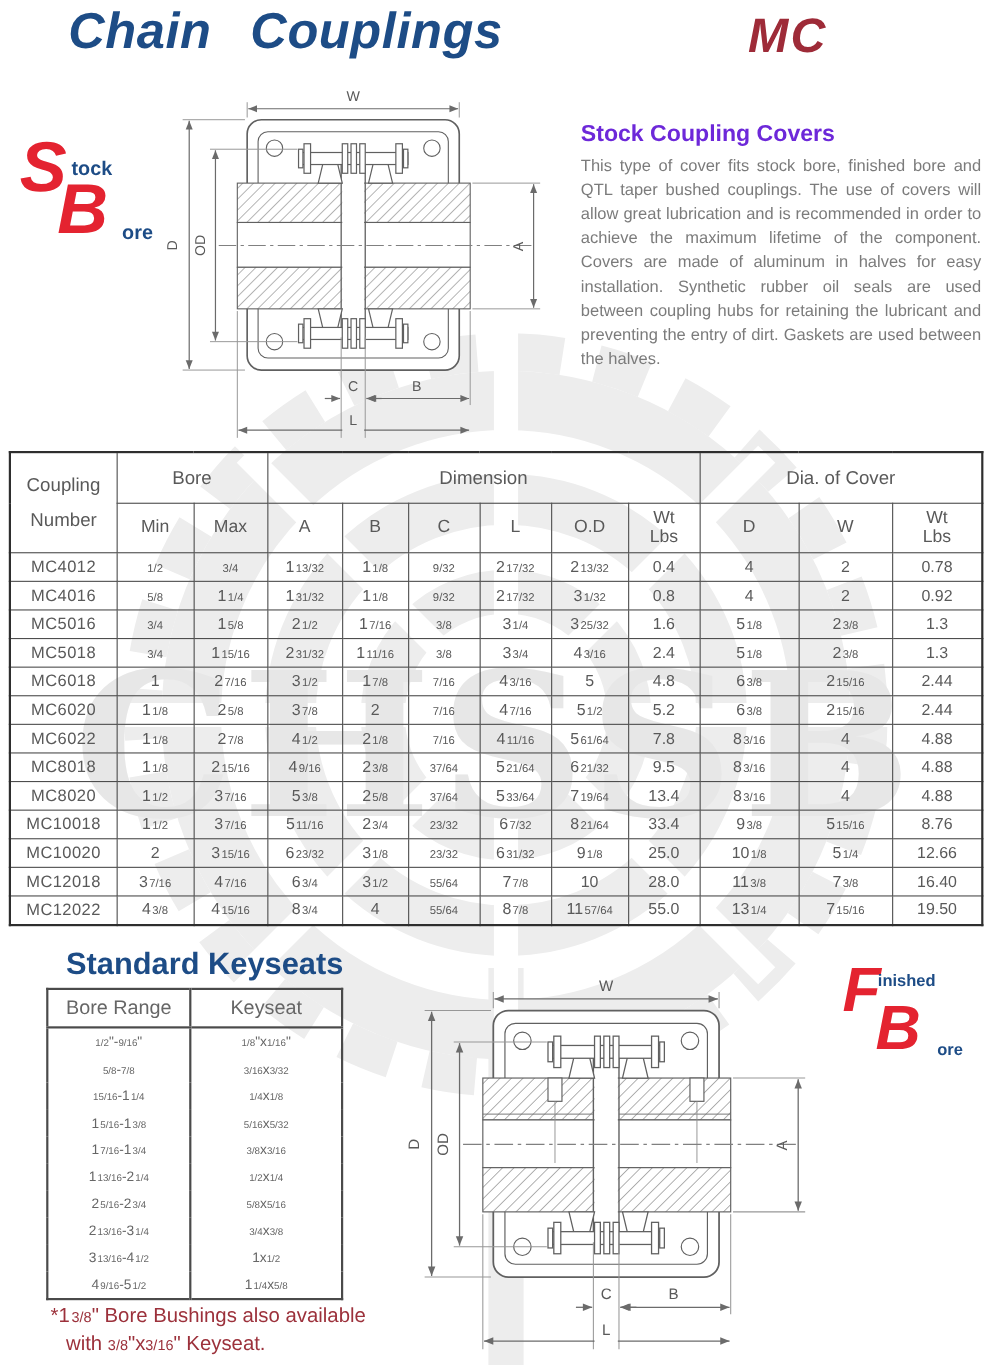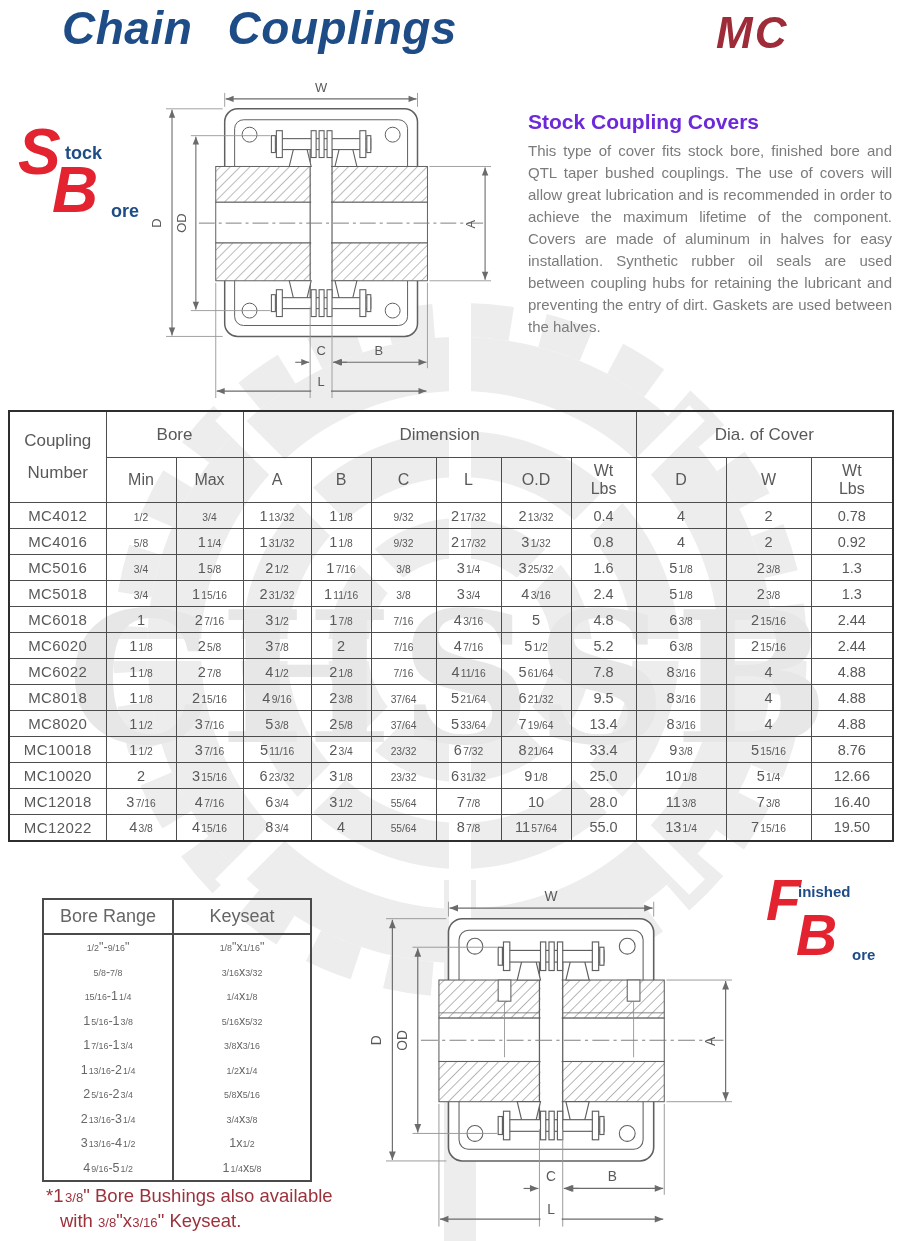--- a/index.html
+++ b/index.html
@@ -4,21 +4,21 @@
 <style>
   html,body{margin:0;padding:0;background:#fff;}
   .page{position:relative;width:900px;height:1241px;background:#fff;overflow:hidden;
         font-family:"Liberation Sans",sans-serif;}
   .layer{position:absolute;left:0;top:0;z-index:1;width:900px;height:1241px;}
   .wm{position:absolute;left:0;top:0;z-index:0;}
 
   
   .title{position:absolute;left:62px;top:1px;font-size:46px;font-weight:bold;font-style:italic;
          color:#1d4c86;word-spacing:22px;letter-spacing:0.5px;}
-  .mc-code{position:absolute;left:716px;top:8px;font-size:44px;font-weight:bold;font-style:italic;
+  .mc-code{position:absolute;left:680px;top:8px;font-size:44px;font-weight:bold;font-style:italic;
            color:#9e2b38;letter-spacing:2px;}
 
   
   .logo{position:absolute;}
   .logo .big{position:absolute;font-style:italic;font-weight:bold;color:#e42330;line-height:1;}
   .logo .sm{position:absolute;font-weight:bold;color:#1d4c86;line-height:1;}
   .sb{left:18px;top:120px;width:130px;height:110px;}
   .sb .l1{left:0;top:0;font-size:64px;}
   .sb .l2{left:47px;top:24px;font-size:18px;}
   .sb .l3{left:34px;top:38px;font-size:64px;}
@@ -408,20 +408,21 @@
               <td>11 <span class="fr">57/64</span></td>
               <td>55.0</td>
               <td>13 <span class="fr">1/4</span></td>
               <td>7 <span class="fr">15/16</span></td>
               <td>19.50</td>
             </tr>
           </tbody>
       </table>
     </div>
 
+    <div class="ks-title">Standard Keyseats</div>
     <div class="ktable-wrap">
       <table class="ktable">
         <colgroup>
             <col style="width:130px">
             <col style="width:138px">
           </colgroup>
         <thead>
           <tr>
             <th>Bore Range</th>
             <th>Keyseat</th>

